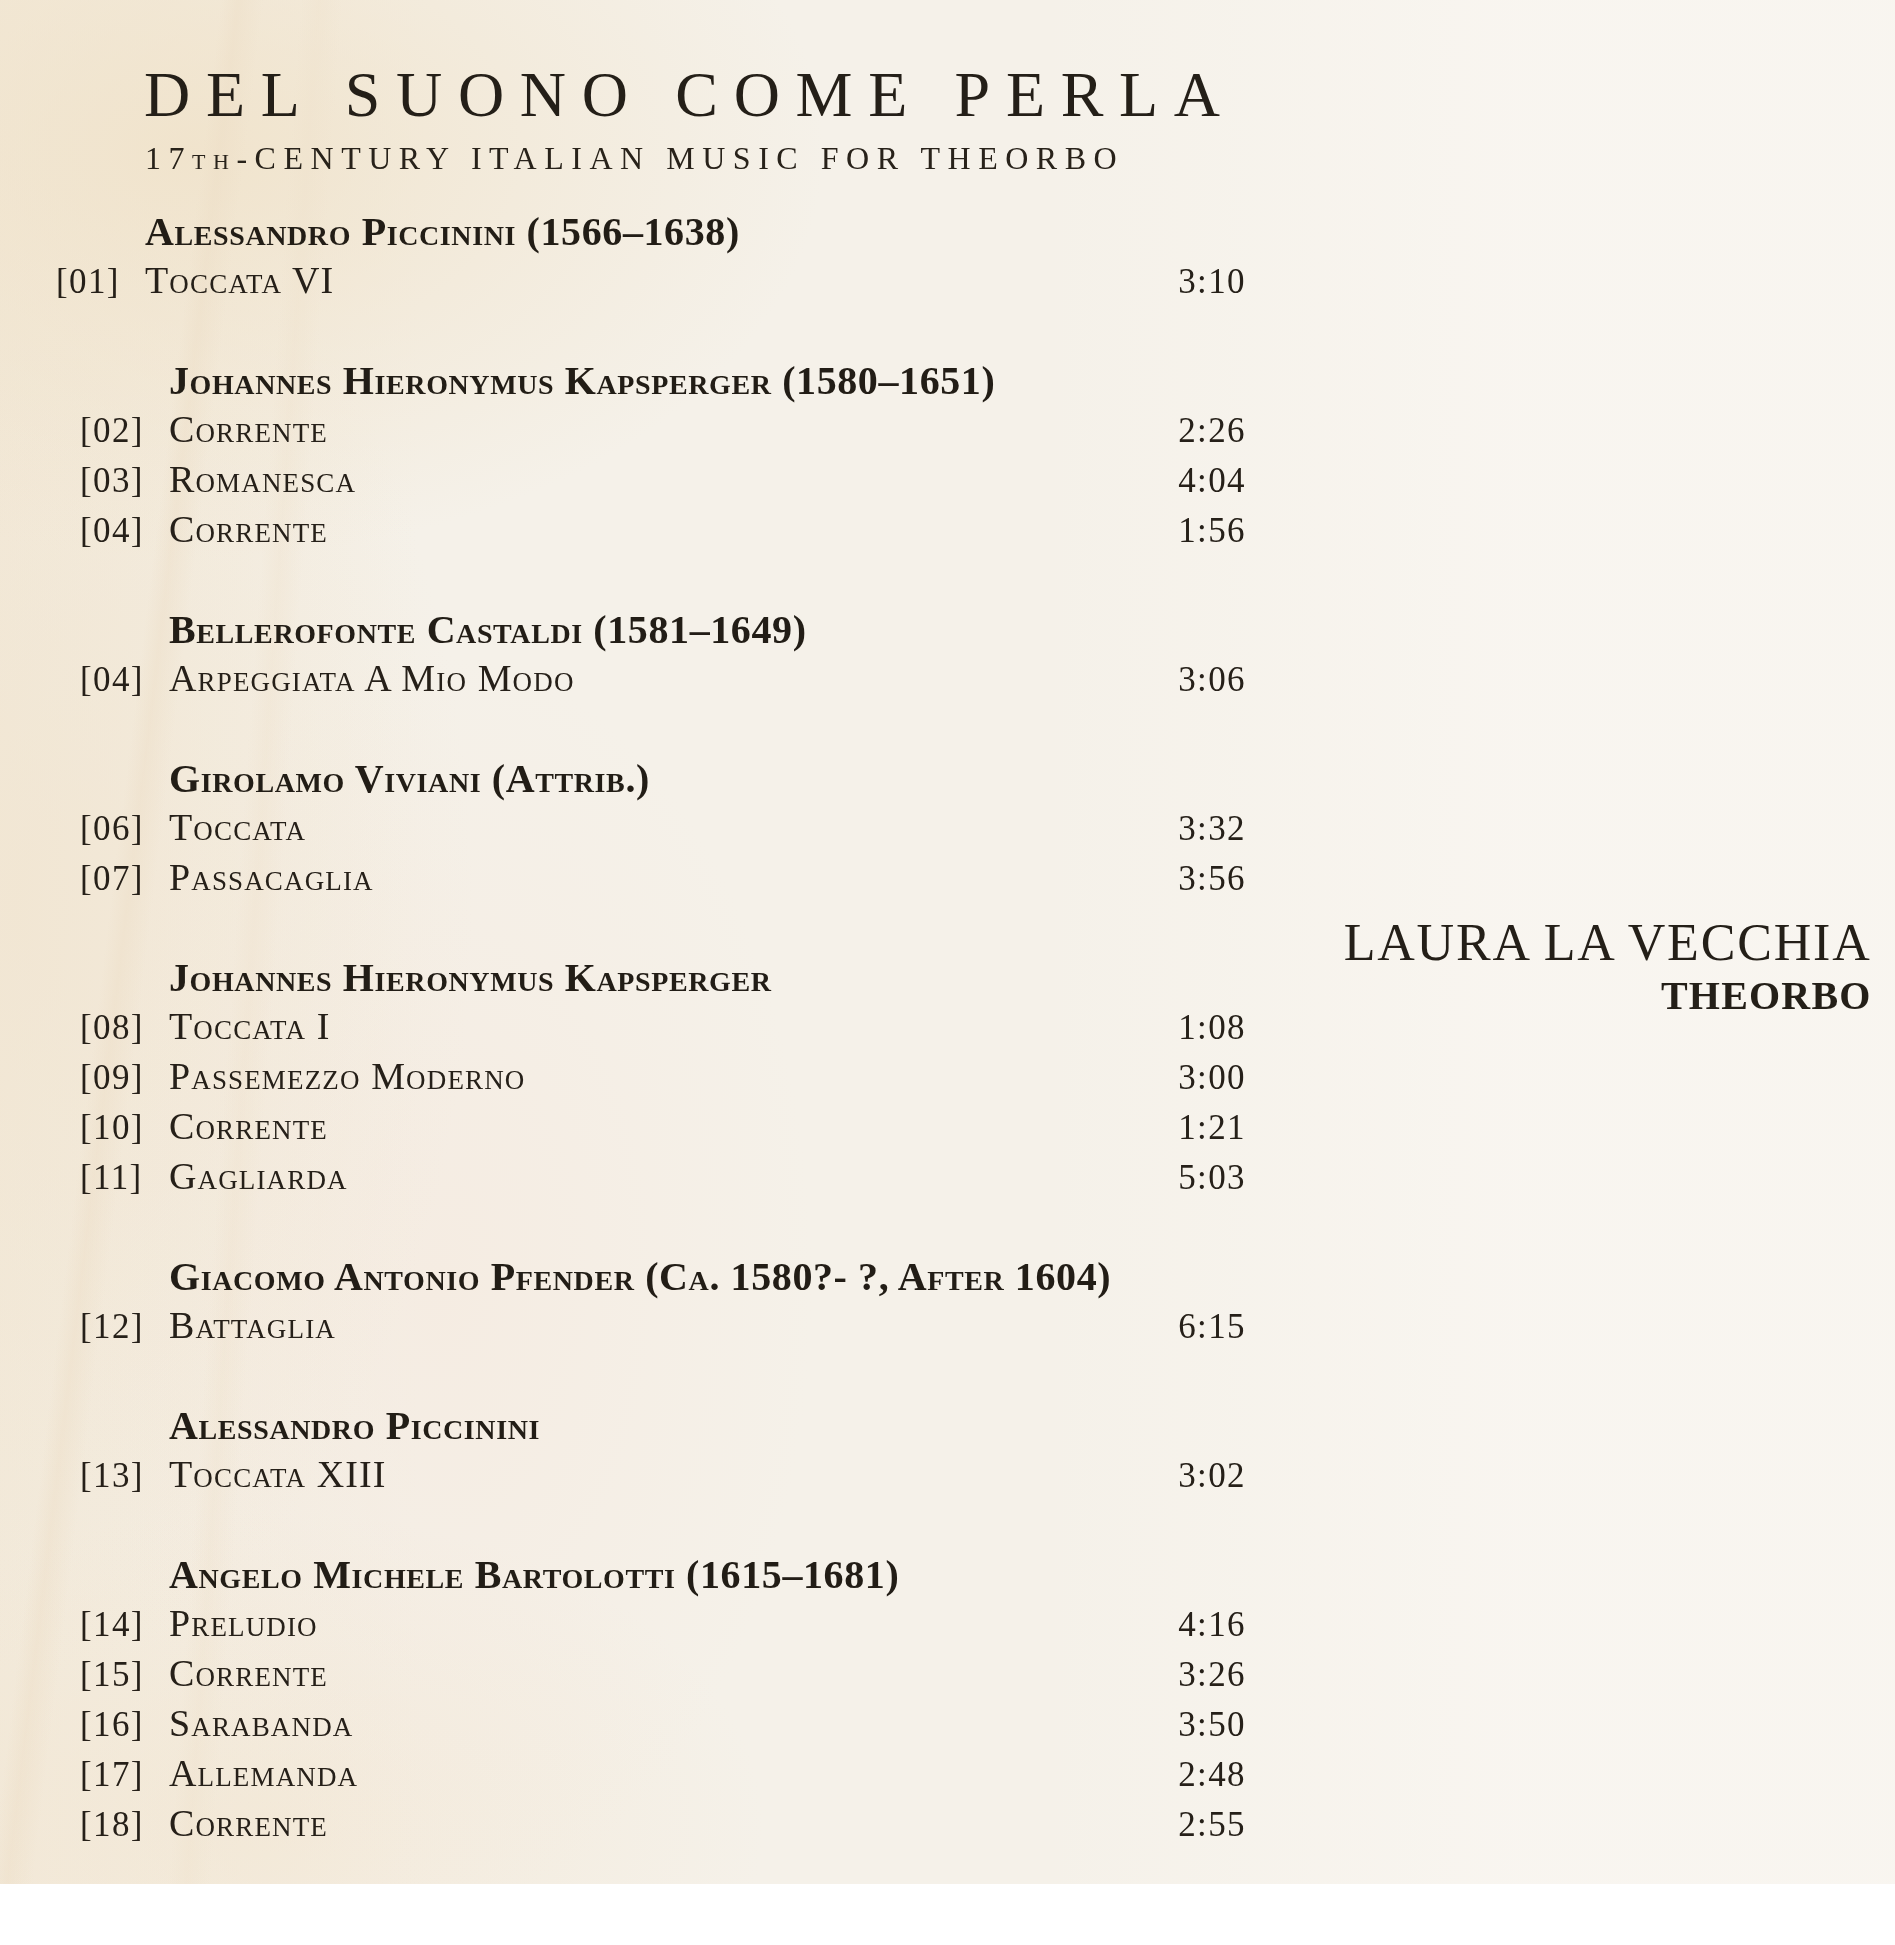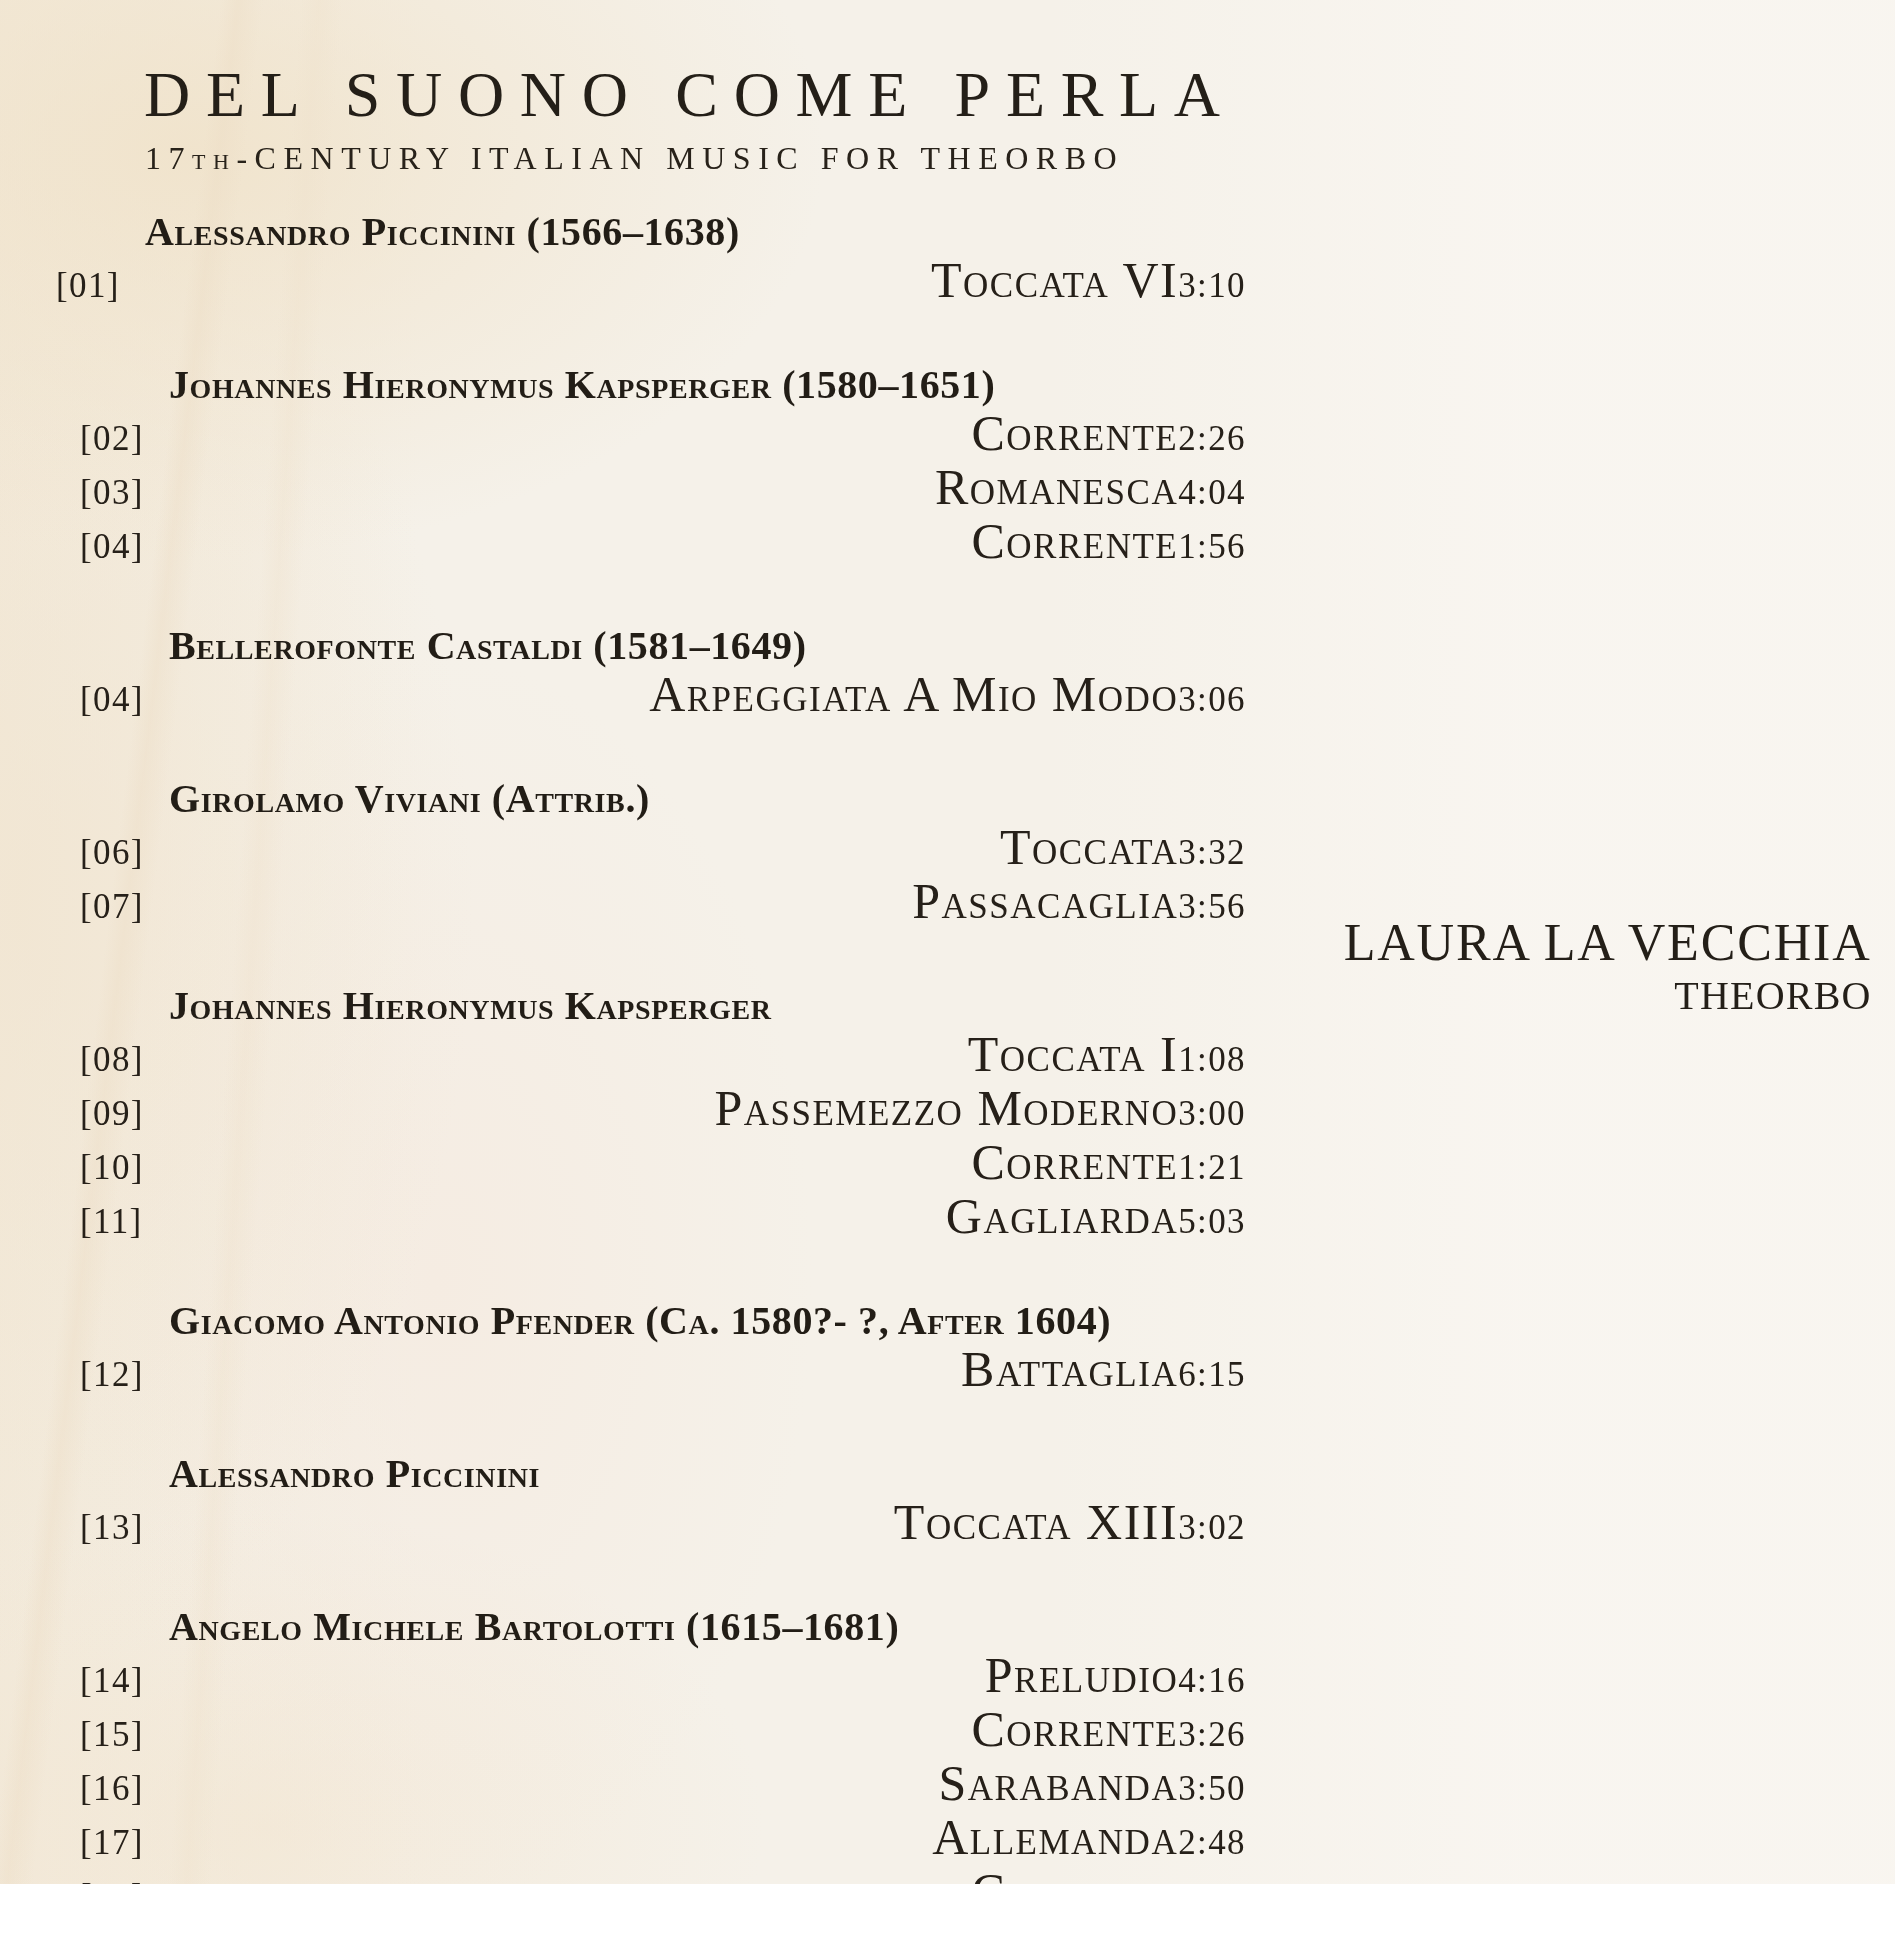--- a/index.html
+++ b/index.html
@@ -78,24 +78,23 @@
   }
   .t-no {
     width: 89px;
     flex: 0 0 89px;
     font-size: 35px;
     letter-spacing: 0.04em;
     white-space: nowrap;
   }
   .t-title {
     flex: 1 1 auto;
-    font-size: 50px;
+    font-size: 38px;
     letter-spacing: 0.03em;
     white-space: nowrap;
-    text-align: right;
   }
   .t-time {
     flex: 0 0 auto;
     font-size: 35px;
     letter-spacing: 0.04em;
     text-align: right;
     white-space: nowrap;
   }
 
   
@@ -109,21 +108,21 @@
   .artist-name {
     font-size: 52px;
     font-weight: 400;
     letter-spacing: 0.035em;
     line-height: 56px;
     white-space: nowrap;
     text-align: center;
   }
   .artist-instrument {
     font-size: 40px;
-    font-weight: 400;
+    font-weight: 700;
     letter-spacing: 0.03em;
     line-height: 50px;
     white-space: nowrap;
   }
 </style>
 </head>
 <body>
 
 <div id="page">
 

